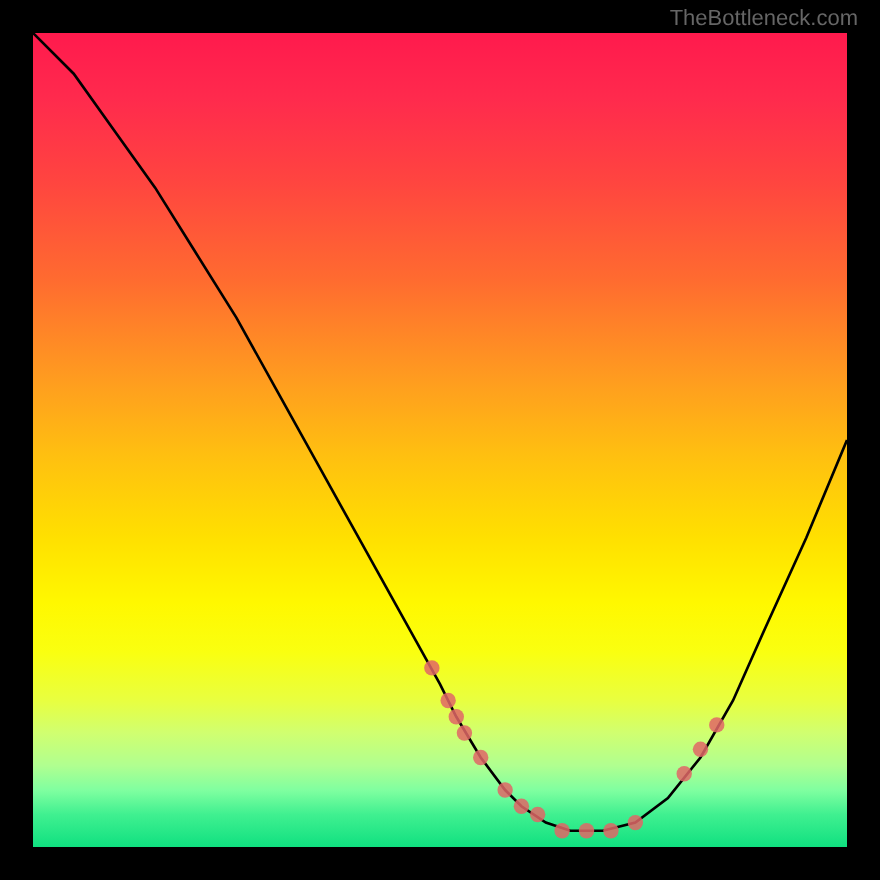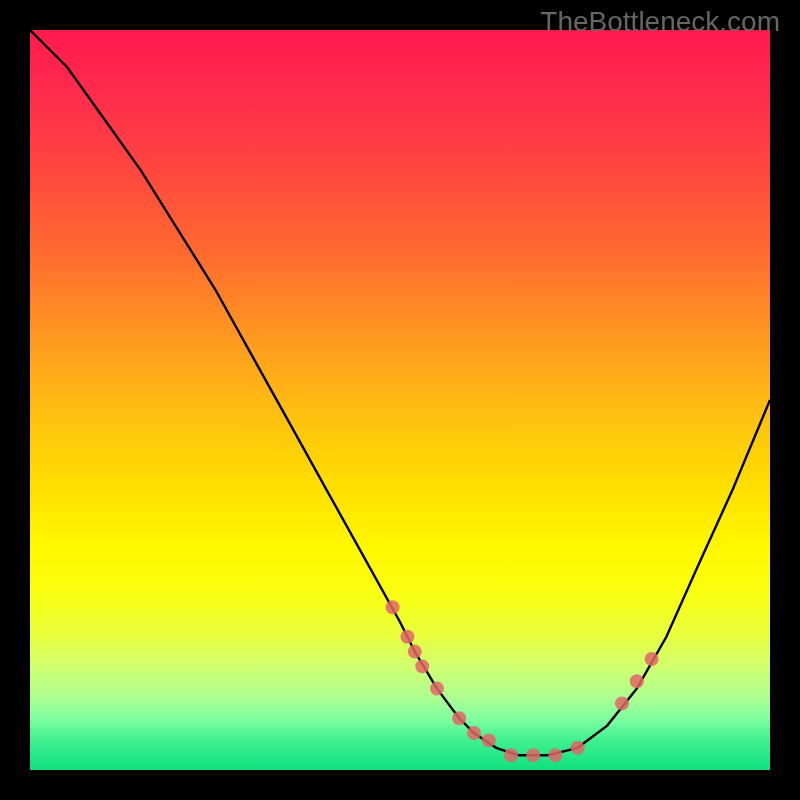--- a/index.html
+++ b/index.html
@@ -9,21 +9,21 @@
     background: #000;
     position: relative;
     font-family: Arial, sans-serif;
     overflow: hidden;
   }
   .watermark {
     position: absolute;
     top: 6px;
     right: 20px;
     color: #666;
-    font-size: 28px;
+    font-size: 20px;
     font-weight: 500;
     z-index: 10;
   }
   .plot-area {
     position: absolute;
     top: 30px;
     left: 30px;
     width: 740px;
     height: 740px;
     overflow: hidden;

